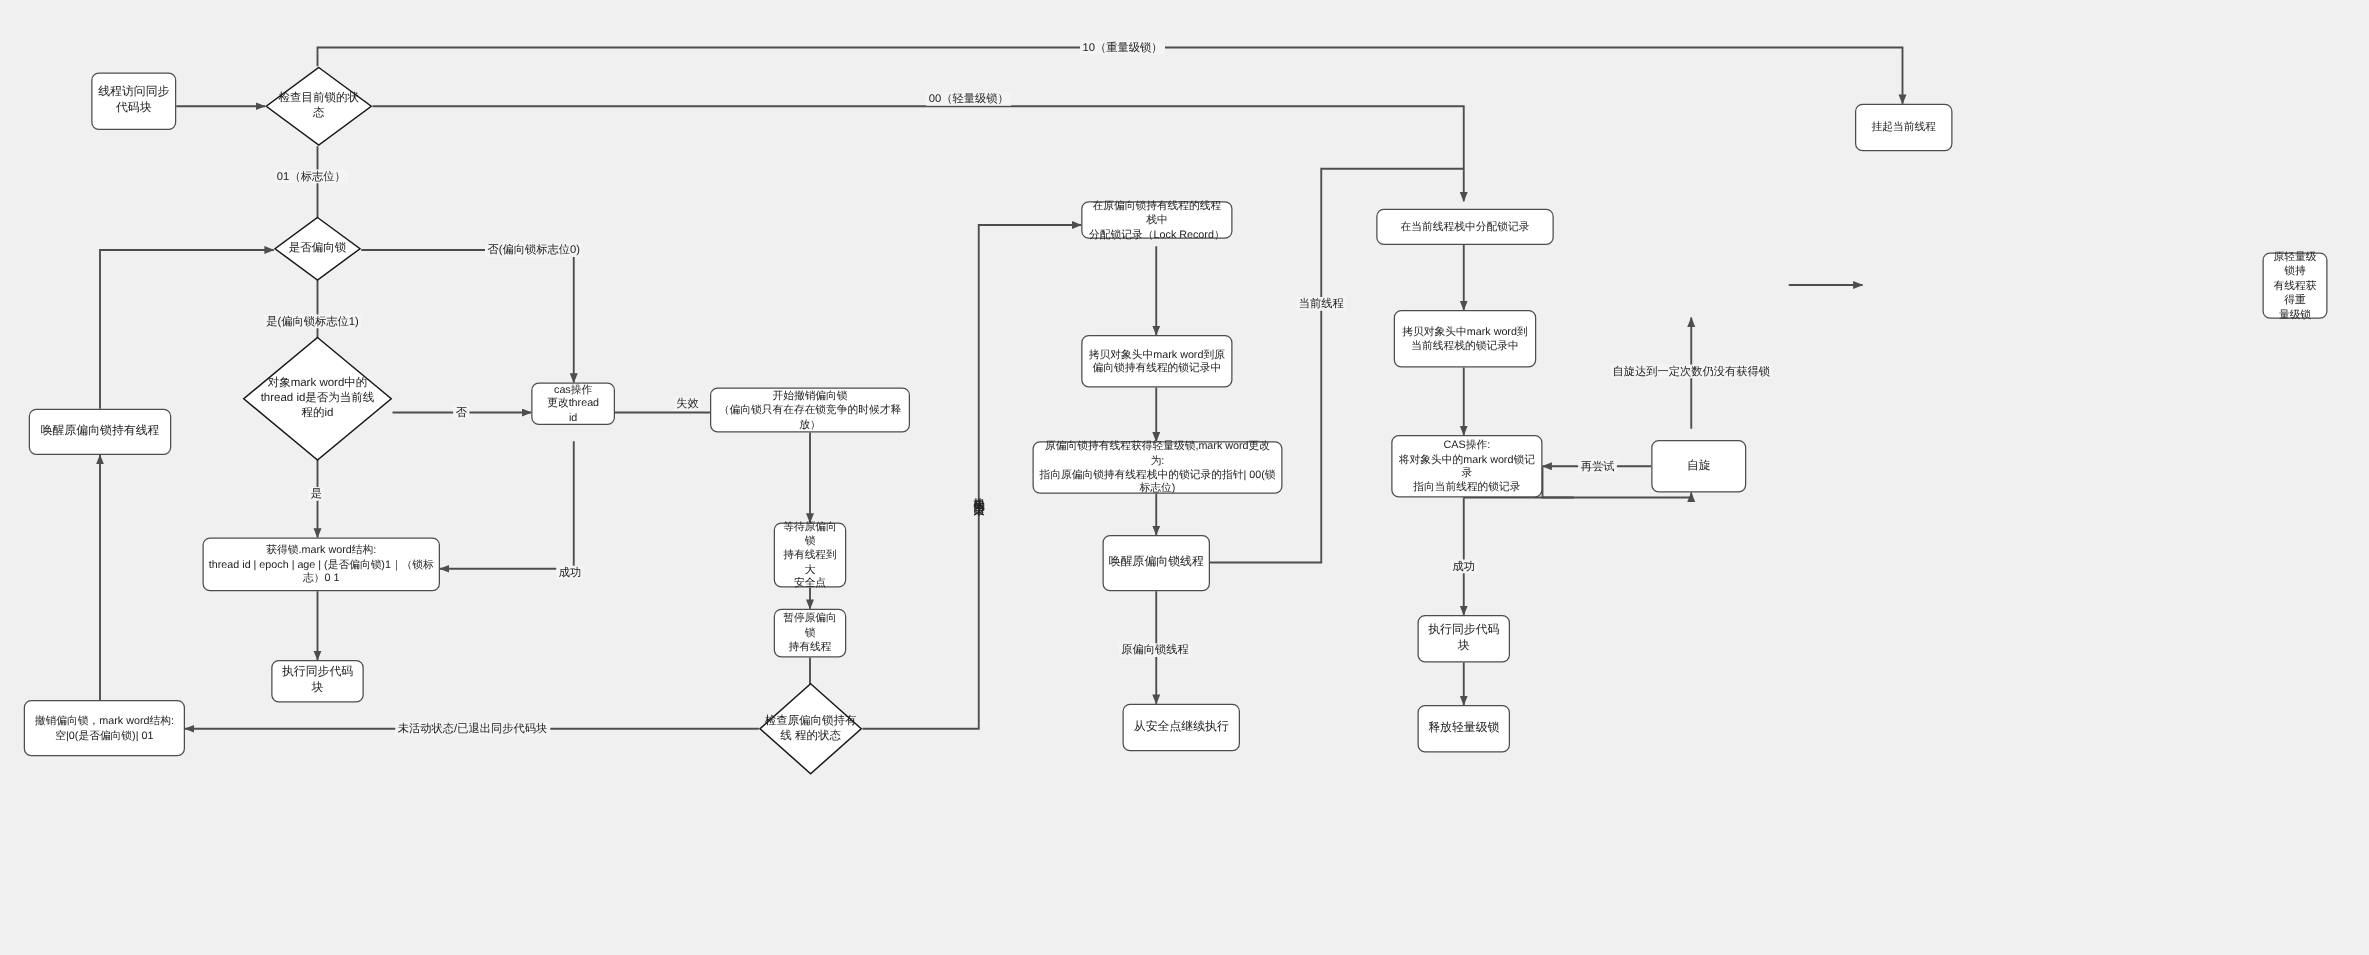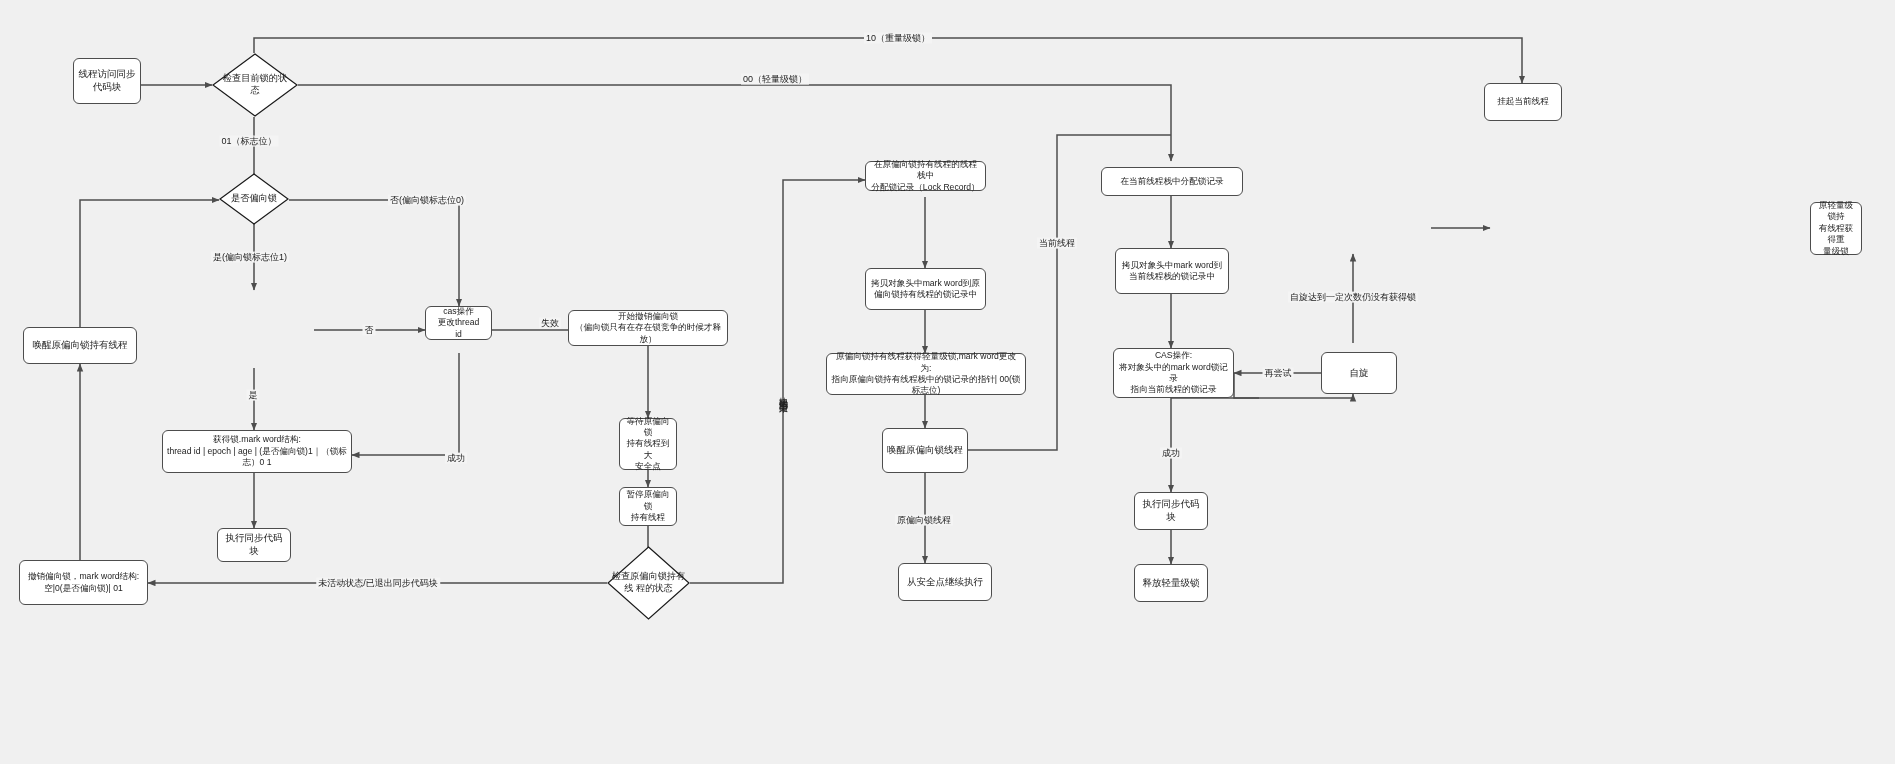--- a/index.html
+++ b/index.html
@@ -166,20 +166,28 @@
 态</div>
   </div>
 
   <div class="diamond" style="left:219px; top:173px; width:70px; height:52px;">
     <svg class="dshape" viewBox="0 0 70 52">
       <polygon points="35,1 69,26 35,51 1,26" fill="#ffffff" stroke="#1a1a1a" stroke-width="1.2"></polygon>
     </svg>
     <div class="dlabel">是否偏向锁</div>
   </div>
 
+  <div class="diamond" style="left:194px; top:269px; width:120px; height:100px;">
+    <svg class="dshape" viewBox="0 0 120 100">
+      <polygon points="60,1 119,50 60,99 1,50" fill="#ffffff" stroke="#1a1a1a" stroke-width="1.2"></polygon>
+    </svg>
+    <div class="dlabel small" style="white-space:pre-line;">对象mark word中的
+thread id是否为当前线
+程的id</div>
+  </div>
 
   <div class="node small" style="left:425px; top:306px; width:67px; height:34px;">
     <span style="white-space:pre-line;">cas操作
 更改thread
 id</span>
   </div>
 
   <div class="node small" style="left:162px; top:430px; width:190px; height:43px;">
     <span style="white-space:pre-line;">获得锁.mark word结构:
 thread id | epoch | age | (是否偏向锁)1｜（锁标

